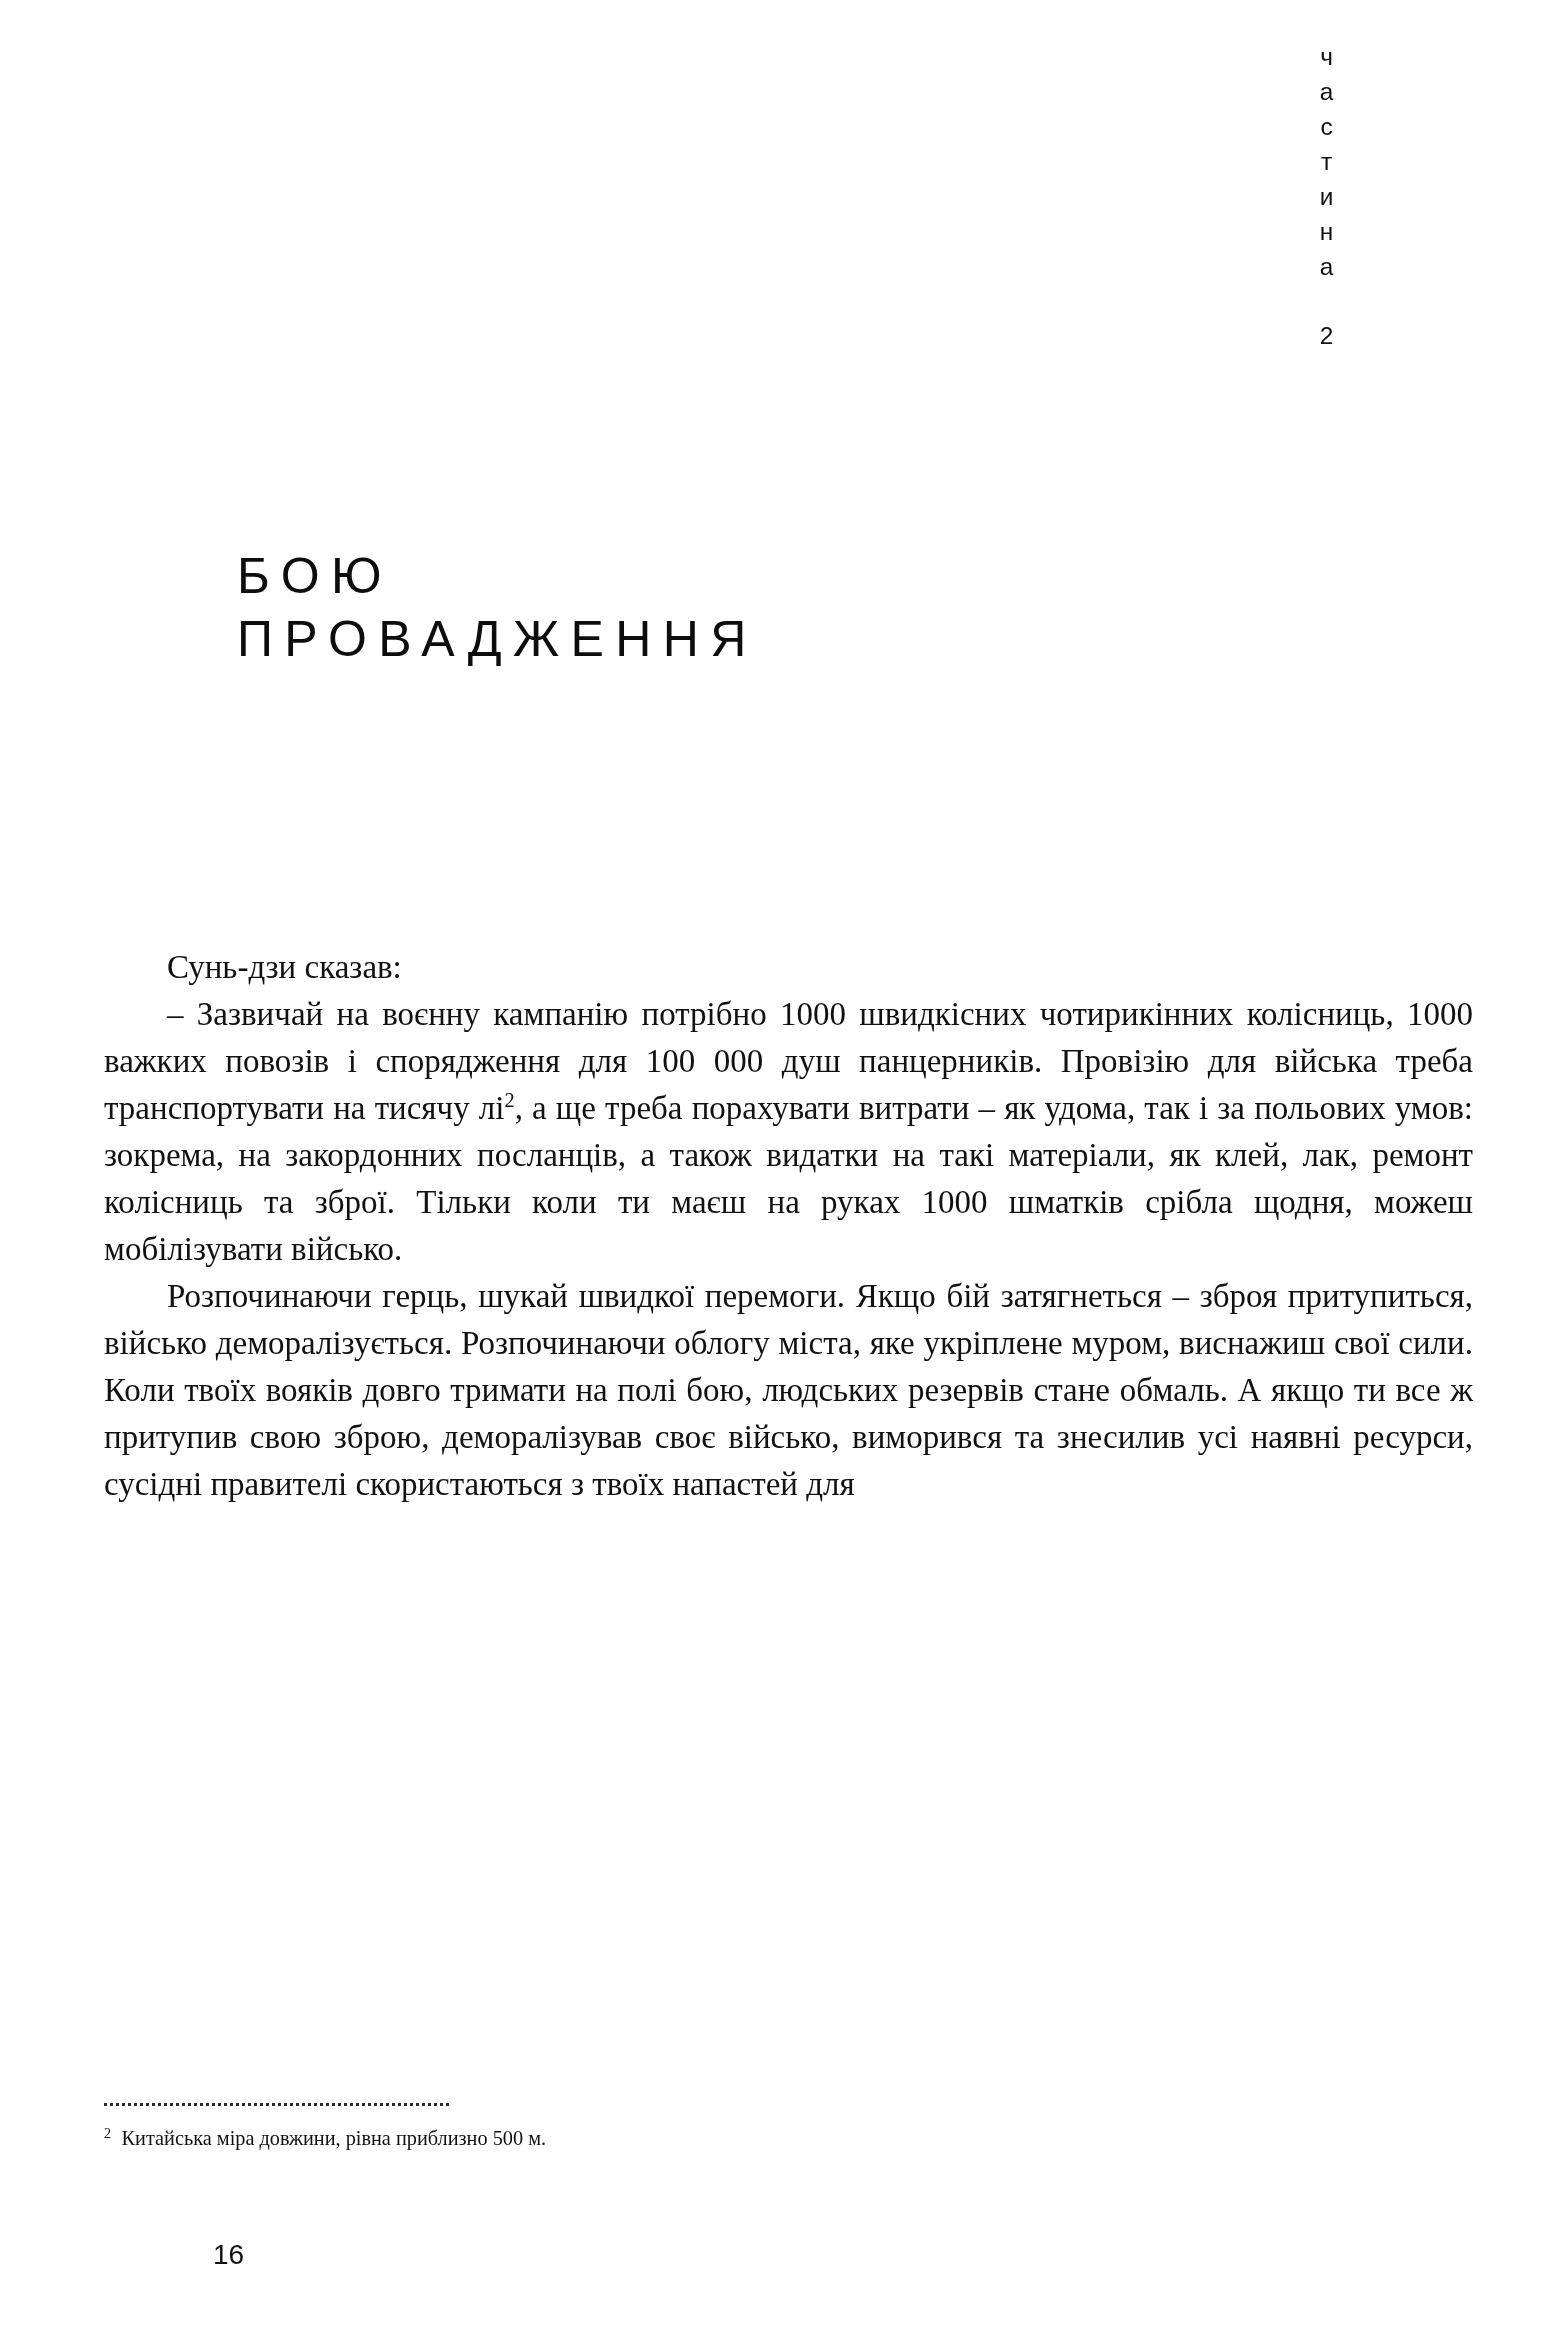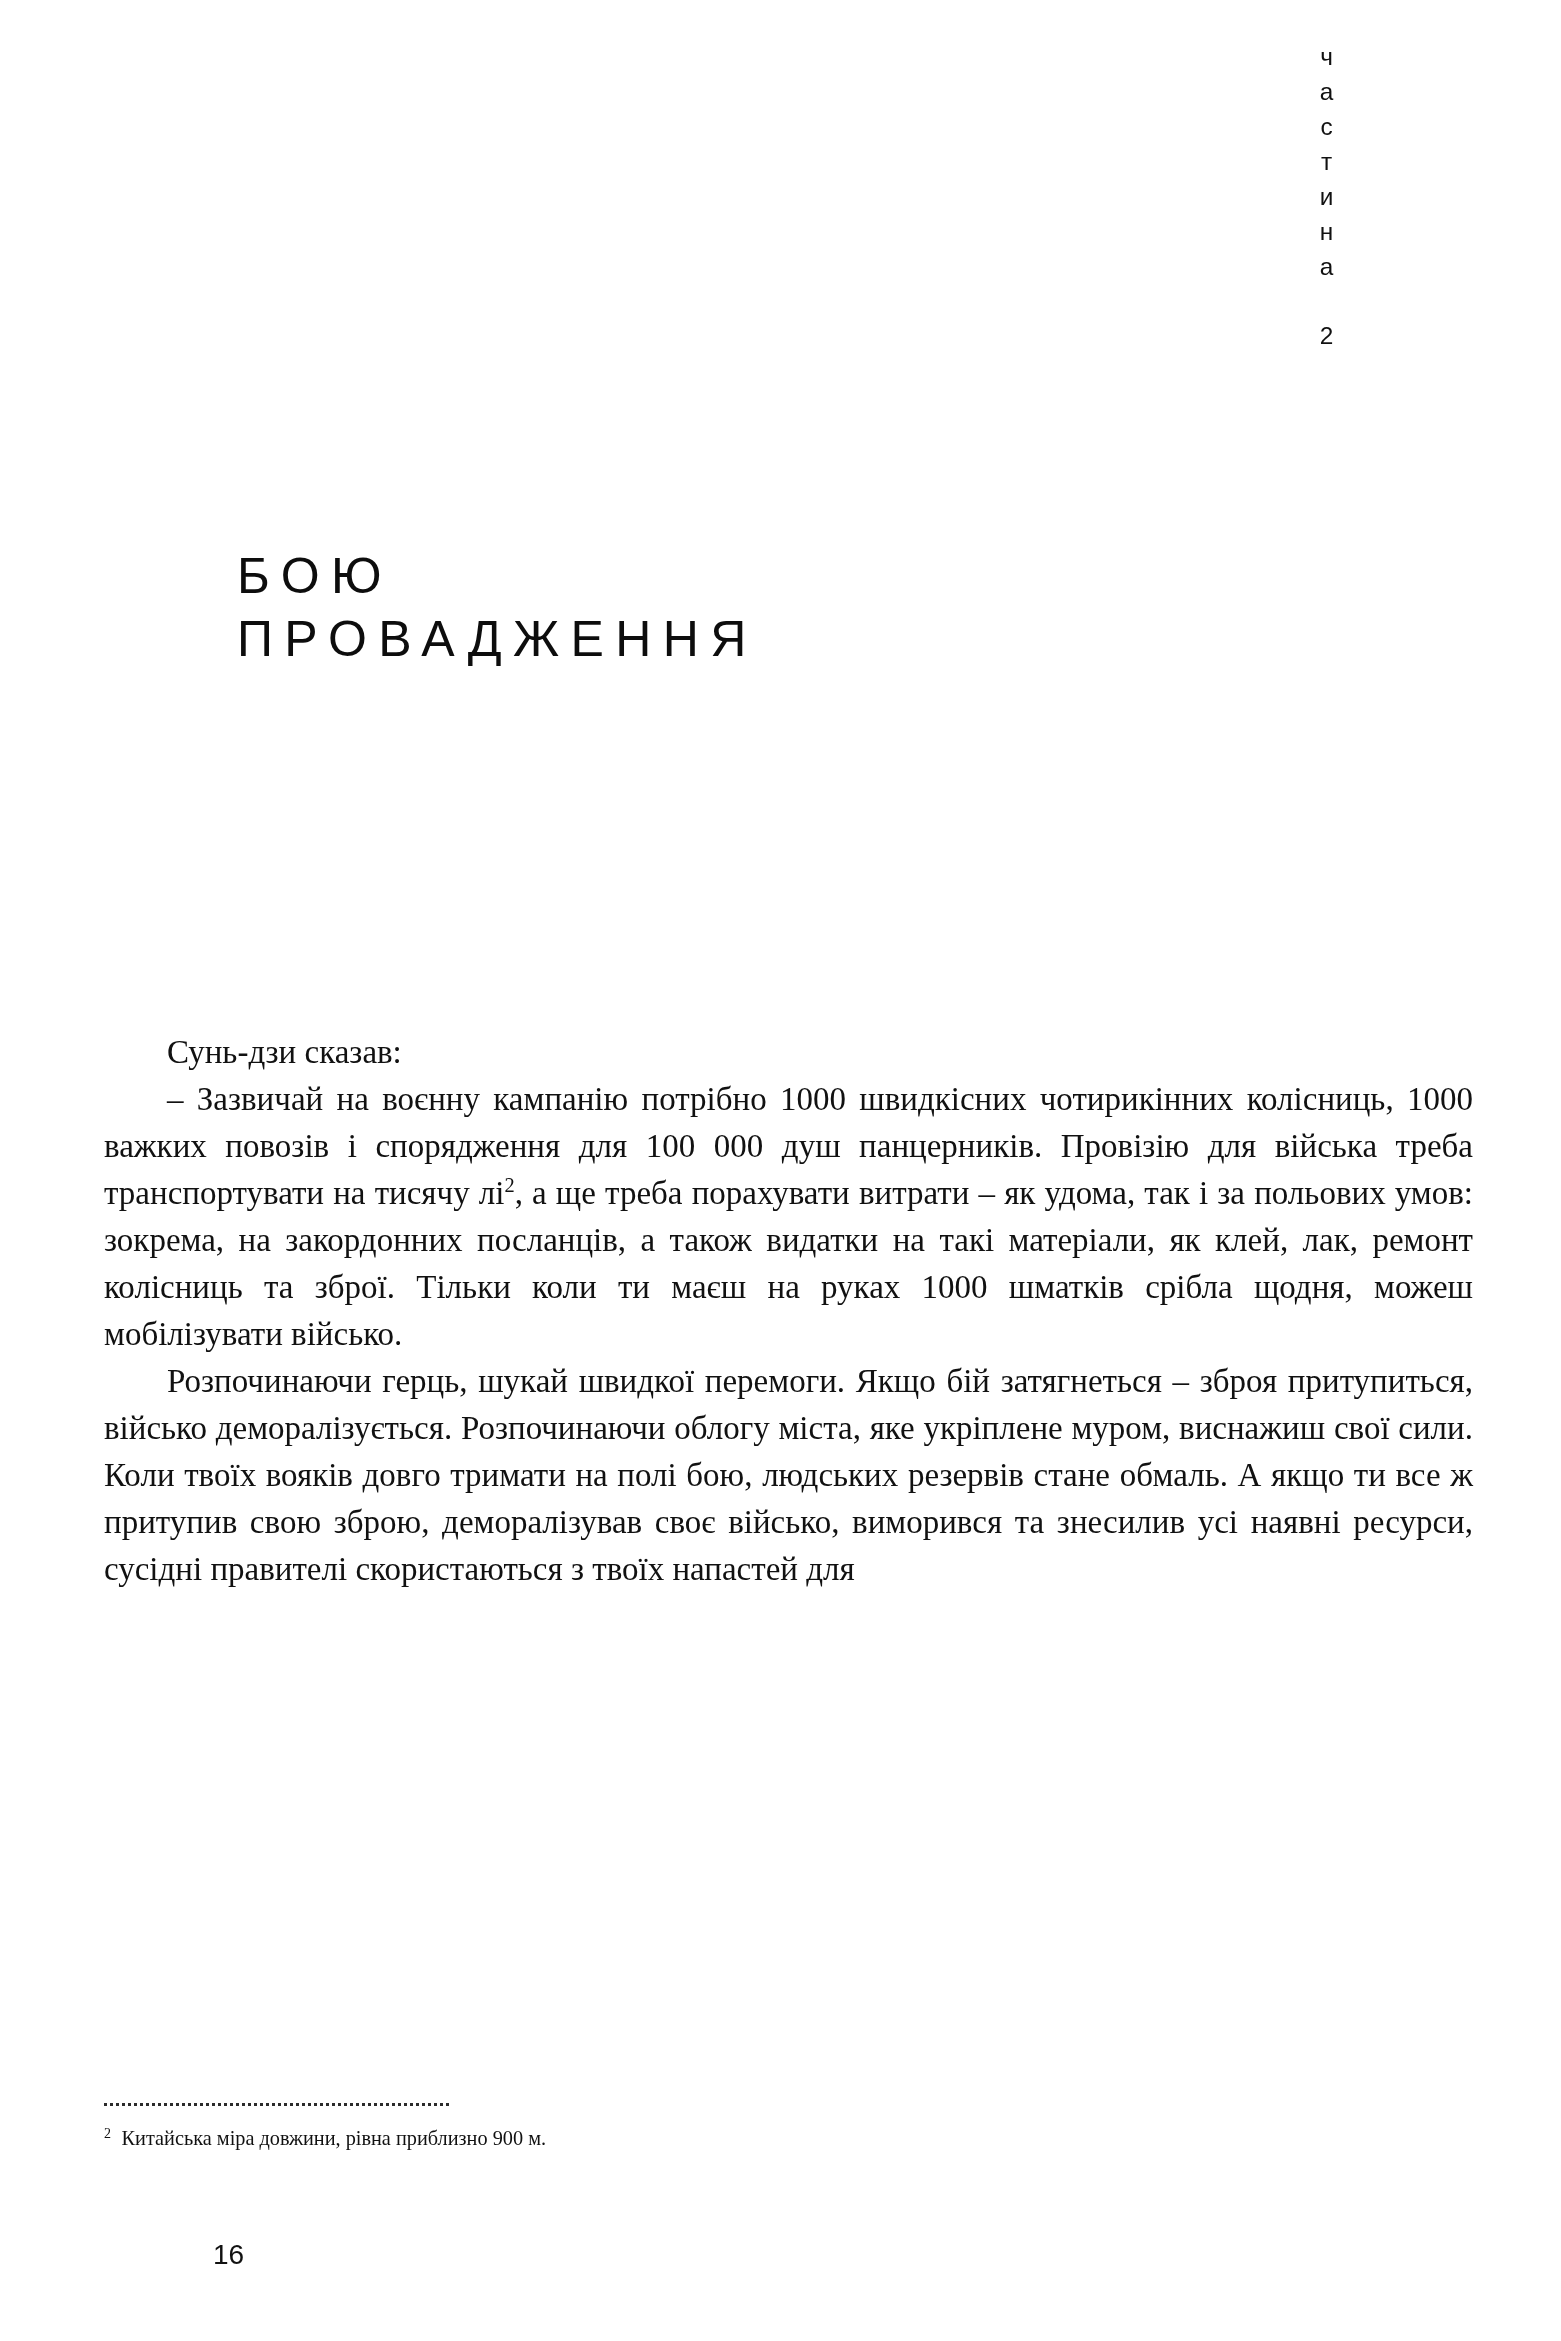--- a/index.html
+++ b/index.html
@@ -66,21 +66,21 @@
   }
   .chapter-title .tl {
     display: block;
     white-space: pre;
   }
 
   
   .body-block {
     position: absolute;
     left: 104px;
-    top: 1029px;
+    top: 944px;
     width: 1369px;
   }
   .body-block p {
     margin: 0;
     font-size: 33px;
     line-height: 47px;
     text-align: justify;
     text-justify: inter-word;
     text-indent: 63px;
     hyphens: manual;
@@ -164,20 +164,20 @@
   <div class="body-block">
     <p class="speaker">Сунь-дзи сказав:</p>
     <p><span>– Зазвичай на воєнну кампанію потрібно 1000 швидкісних чотирикінних колісниць, 1000 важких повозів і спорядження для 100 000 душ панцерників. Провізію для війська треба транспортувати на тисячу лі</span><sup class="fn-ref">2</sup><span>, а ще треба порахувати витрати – як удома, так і за польових умов: зокрема, на закордонних посланців, а також видатки на такі матеріали, як клей, лак, ремонт колісниць та зброї. Тільки коли ти маєш на руках 1000 шматків срібла щодня, можеш мобілізувати військо.</span></p>
     <p>Розпочинаючи герць, шукай швидкої перемоги. Якщо бій затягнеться – зброя притупиться, військо деморалізується. Розпочинаючи облогу міста, яке укріплене муром, виснажиш свої сили. Коли твоїх вояків довго тримати на полі бою, людських резервів стане обмаль. А якщо ти все ж притупив свою зброю, деморалізував своє військо, виморився та знесилив усі наявні ресурси, сусідні правителі скористаються з твоїх напастей для</p>
   </div>
 
   <div class="footnote-area">
     <div class="footnote-rule"></div>
     <div class="footnote-item">
       <span class="fn-num">2</span>
-      <span class="fn-text">Китайська міра довжини, рівна приблизно 900 м.</span>
+      <span class="fn-text">Китайська міра довжини, рівна приблизно 500 м.</span>
     </div>
   </div>
 
   <div class="page-number">16</div>
 
 </div>
 
 
 </body></html>

